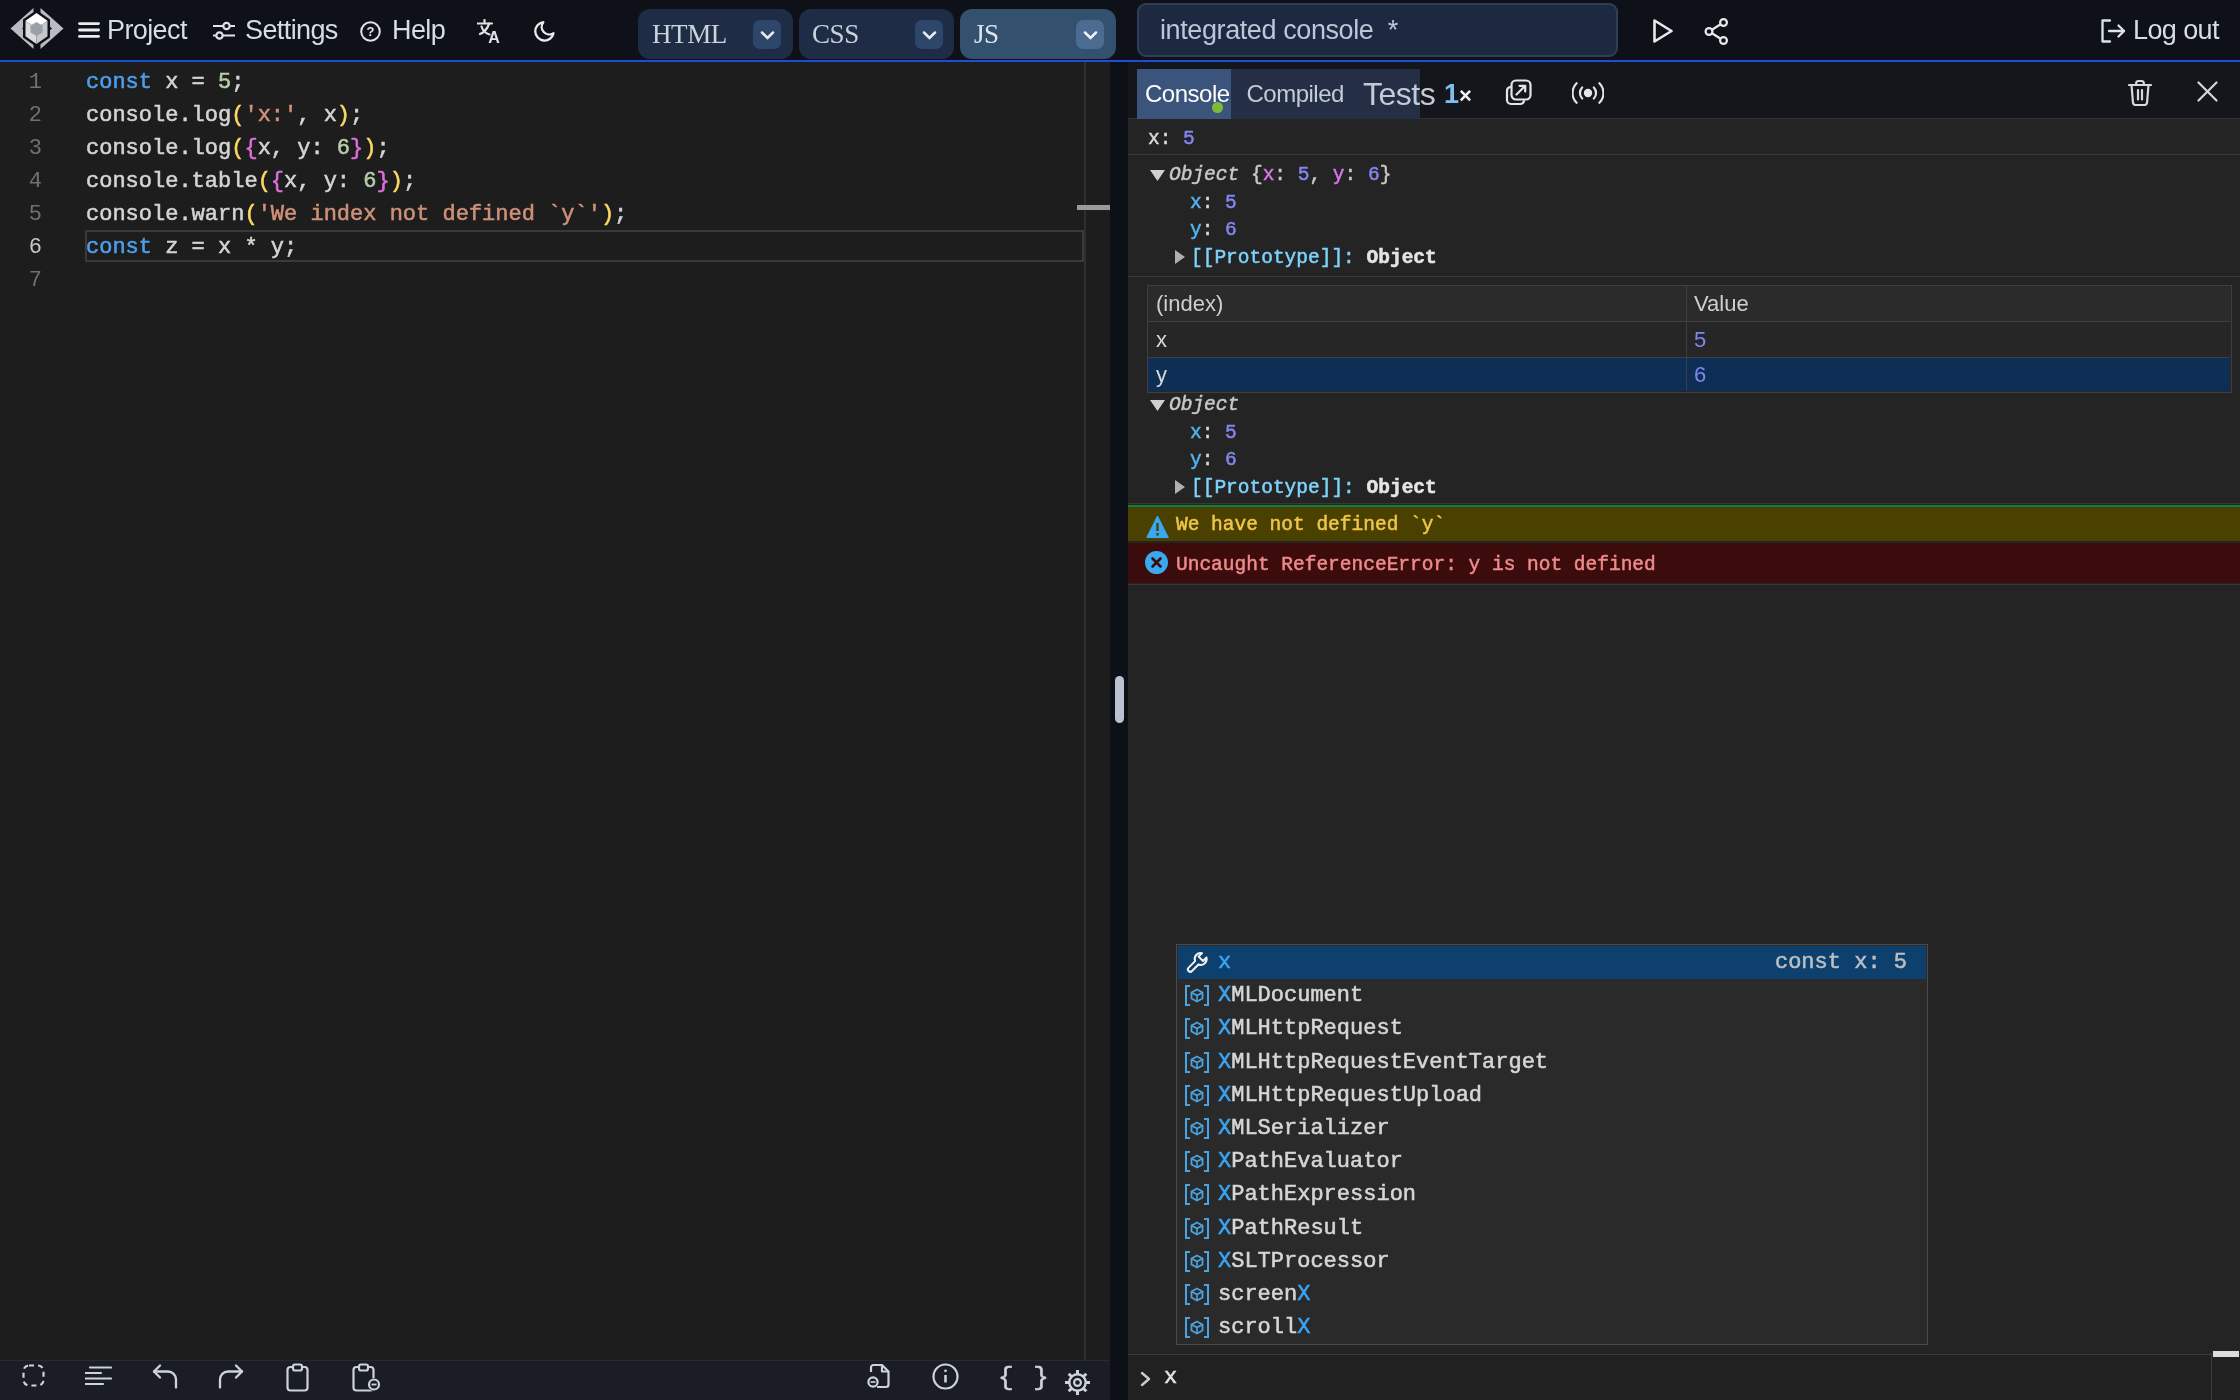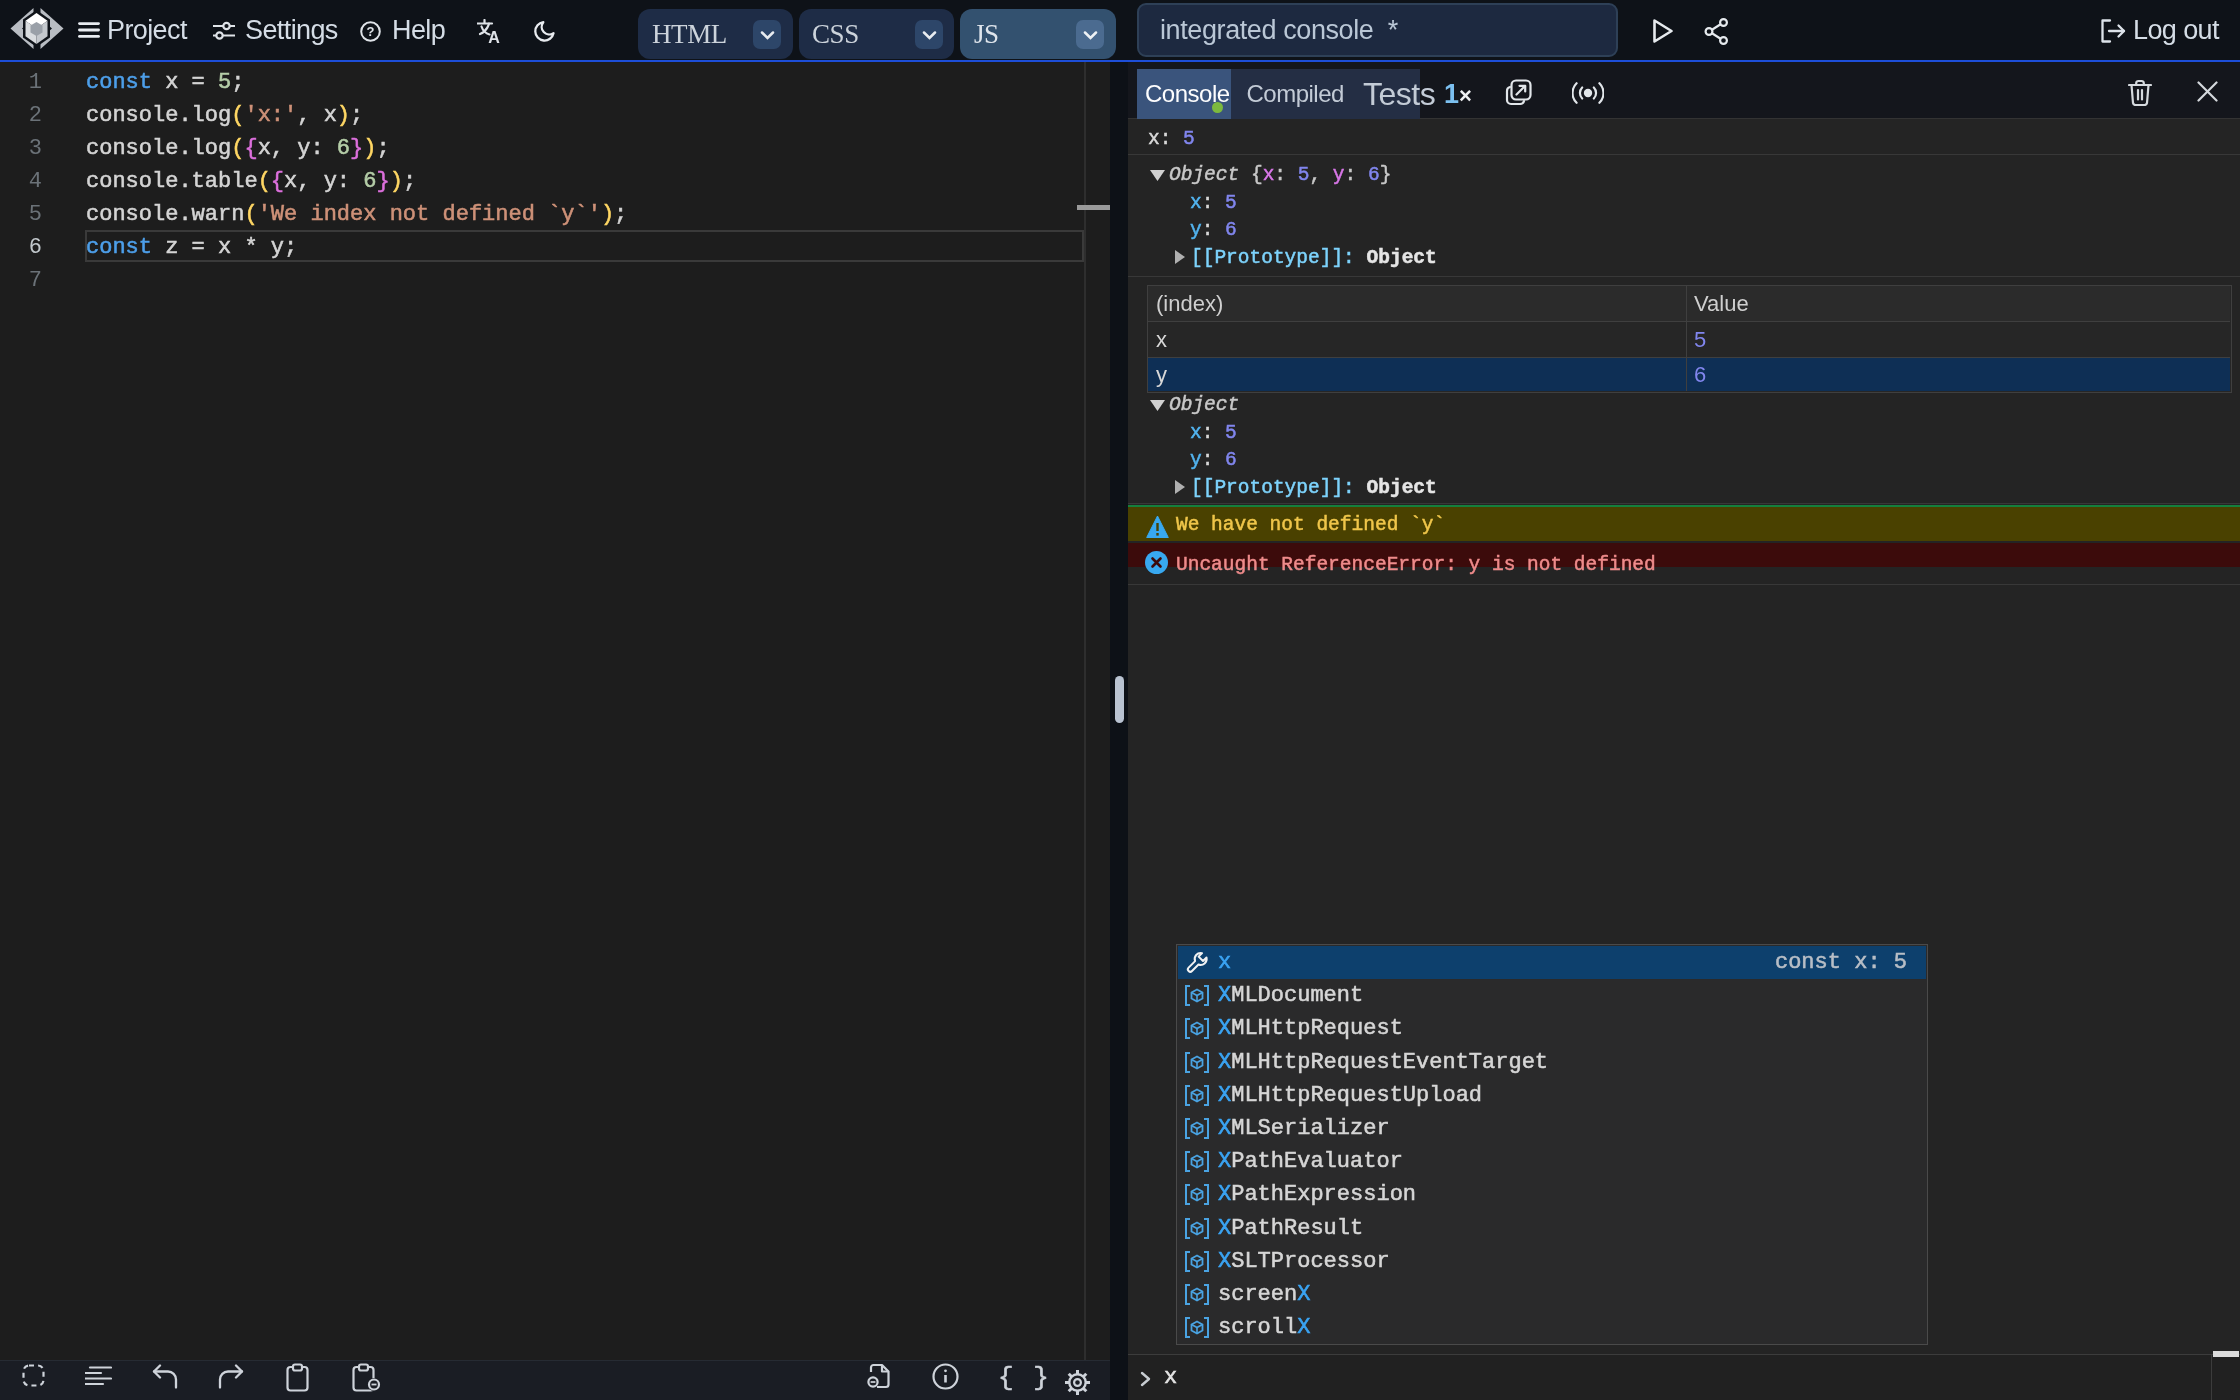--- a/index.html
+++ b/index.html
@@ -290,21 +290,21 @@
 
   <div class="abs" style="left:0;top:443px;width:1112px;height:36px;background:#4a4100;border-top:2px solid #15803d;">
     <svg class="abs" style="left:18px;top:8px" width="23" height="24" viewBox="0 0 23 24">
       <path d="M11.5 1 L22.3 22.5 H0.7 Z" fill="#38a8f0" stroke="#38a8f0" stroke-width="1" stroke-linejoin="round"></path>
       <rect x="10.3" y="8" width="2.4" height="8" fill="#4a4100"></rect>
       <rect x="10.3" y="18" width="2.4" height="2.6" fill="#4a4100"></rect>
     </svg>
     <div class="crow" style="left:48px;top:4px;height:28px;line-height:28px;color:#f0c64a;">We have not defined `y`</div>
   </div>
 
-  <div class="abs" style="left:0;top:480.5px;width:1112px;height:24px;background:#3c0b0b;">
+  <div class="abs" style="left:0;top:480.5px;width:1112px;height:40px;background:#3c0b0b;">
     <svg class="abs" style="left:17px;top:8.5px" width="23" height="23" viewBox="0 0 23 23">
       <circle cx="11.5" cy="11.5" r="11.5" fill="#38a8f0"></circle>
       <path d="M7.5 7.5 L15.5 15.5 M15.5 7.5 L7.5 15.5" stroke="#3c0b0b" stroke-width="2.6" stroke-linecap="round"></path>
     </svg>
     <div class="crow" style="left:48px;top:8px;height:28px;line-height:28px;color:#ef8b8b;">Uncaught ReferenceError: y is not defined</div>
   </div>
   <div class="sep" style="top:522px"></div>
 
   <div id="suggest">
     <div class="srow" style="top:1px;background:#0d406d;">

